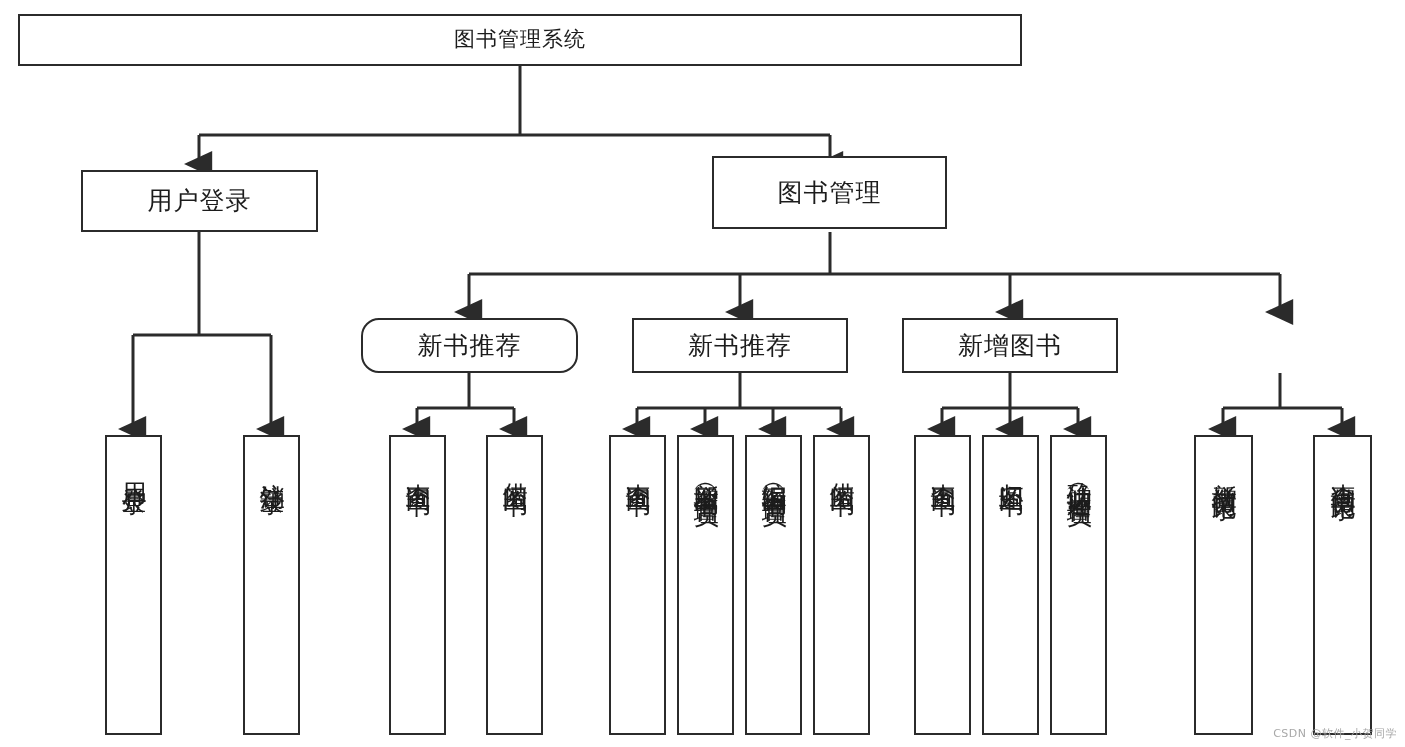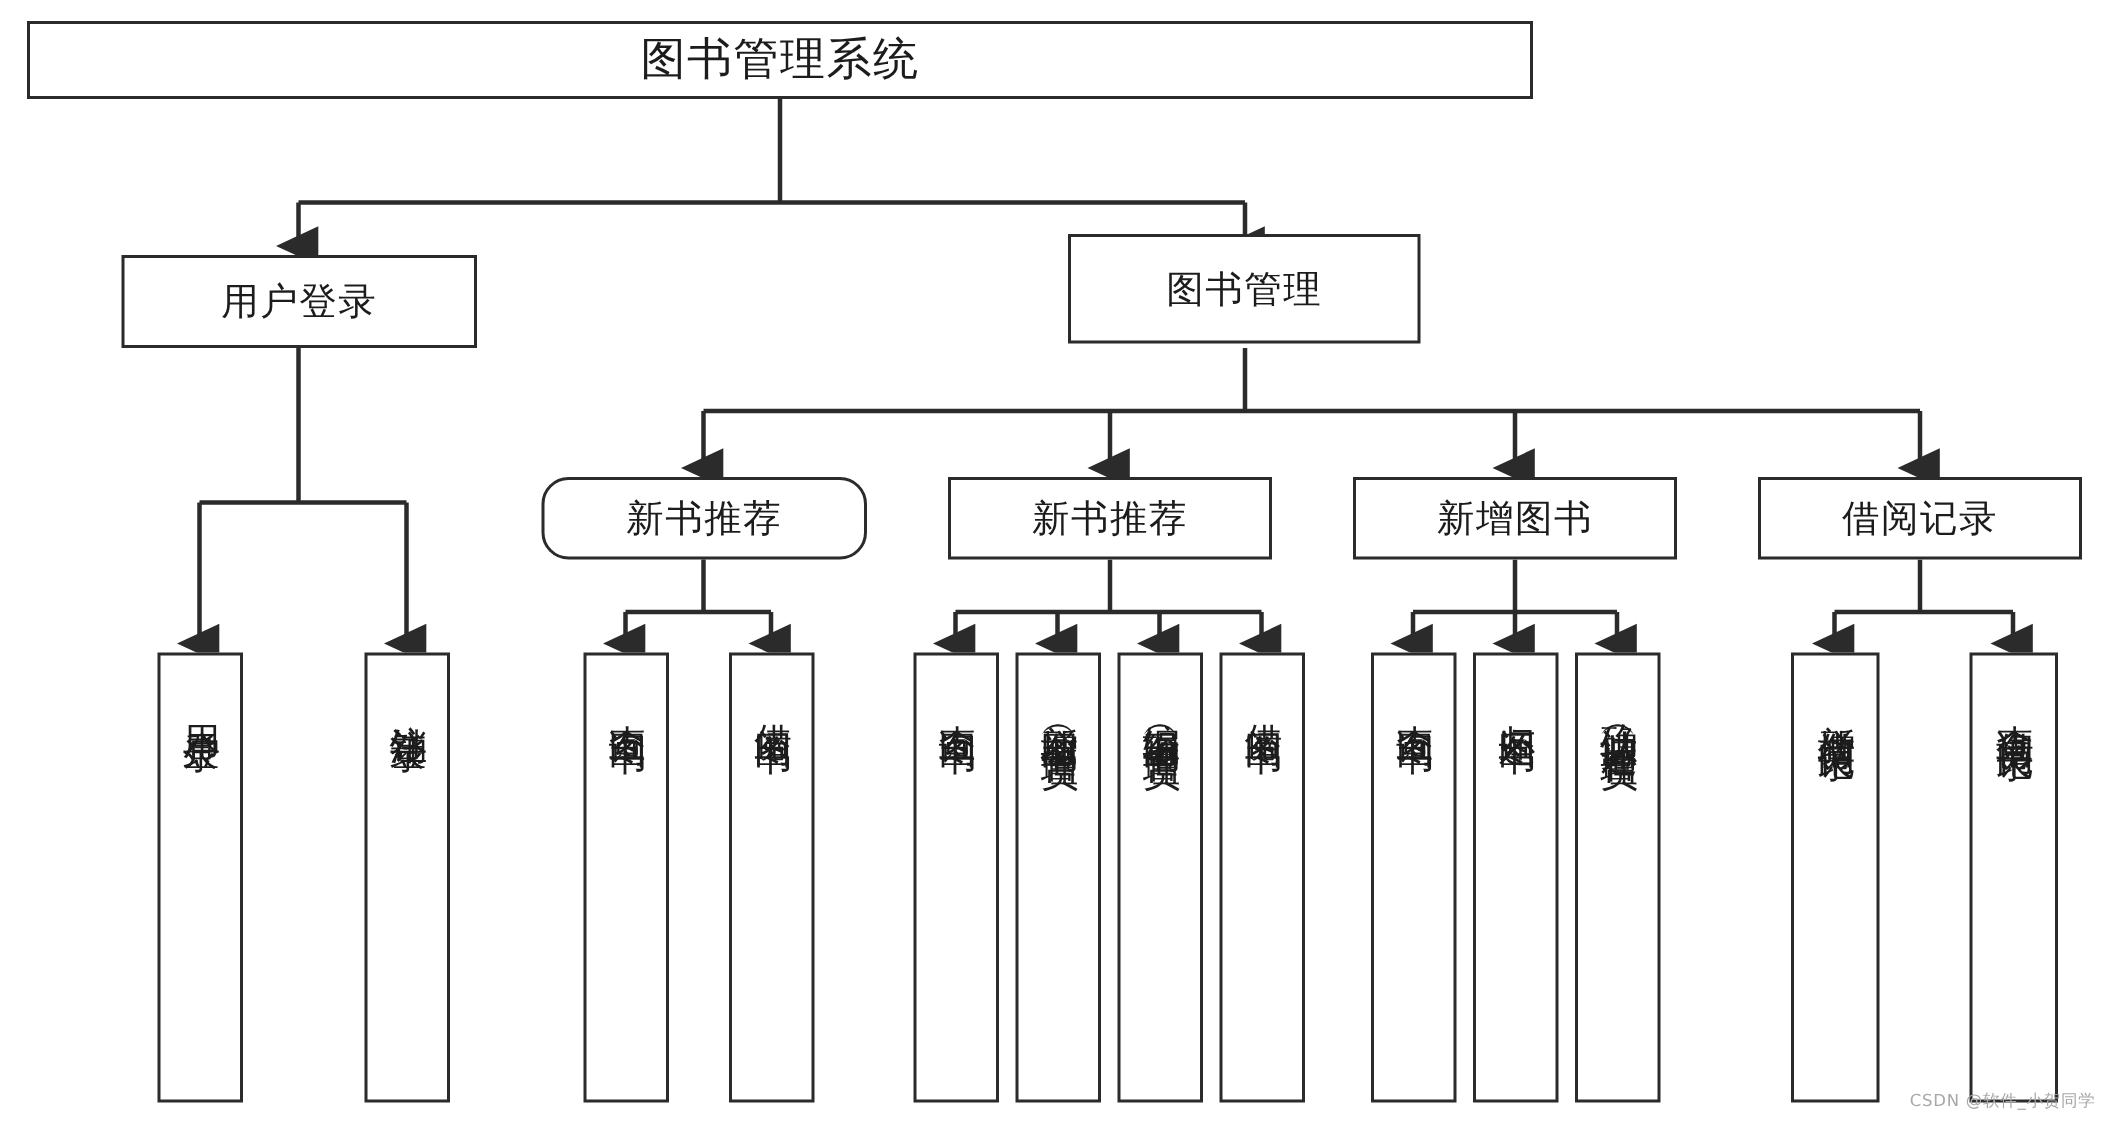--- a/index.html
+++ b/index.html
@@ -40,21 +40,21 @@
     display: block;
     text-align: center;
     line-height: 1.12;
     white-space: nowrap;
   }
   .node.horizontal .node-label {
     font-size: 25px;
     letter-spacing: 1px;
   }
   .node.root .node-label {
-    font-size: 30px;
+    font-size: 21px;
     letter-spacing: 1px;
   }
   .node.leaf {
     align-items: flex-start;
     justify-content: center;
     padding-top: 26px;
   }
   .node.leaf .node-label {
     writing-mode: vertical-rl;
     text-orientation: upright;
@@ -148,23 +148,20 @@
   </div>
 
   <div class="node horizontal" style="left:632px; top:318px; width:216px; height:55px;">
     <span class="node-label">新书推荐</span>
   </div>
 
   <div class="node horizontal" style="left:902px; top:318px; width:216px; height:55px;">
     <span class="node-label">新增图书</span>
   </div>
 
-  <div class="node horizontal" style="left:1172px; top:318px; width:216px; height:55px;">
-    <span class="node-label">借阅记录</span>
-  </div>
 
   <div class="node leaf" style="left:105px; top:435px; width:57px; height:300px;">
     <span class="node-label">用户登录</span>
   </div>
   <div class="node leaf" style="left:243px; top:435px; width:57px; height:300px;">
     <span class="node-label">注销登录</span>
   </div>
 
   <div class="node leaf" style="left:389px; top:435px; width:57px; height:300px;">
     <span class="node-label">查询图书</span>

